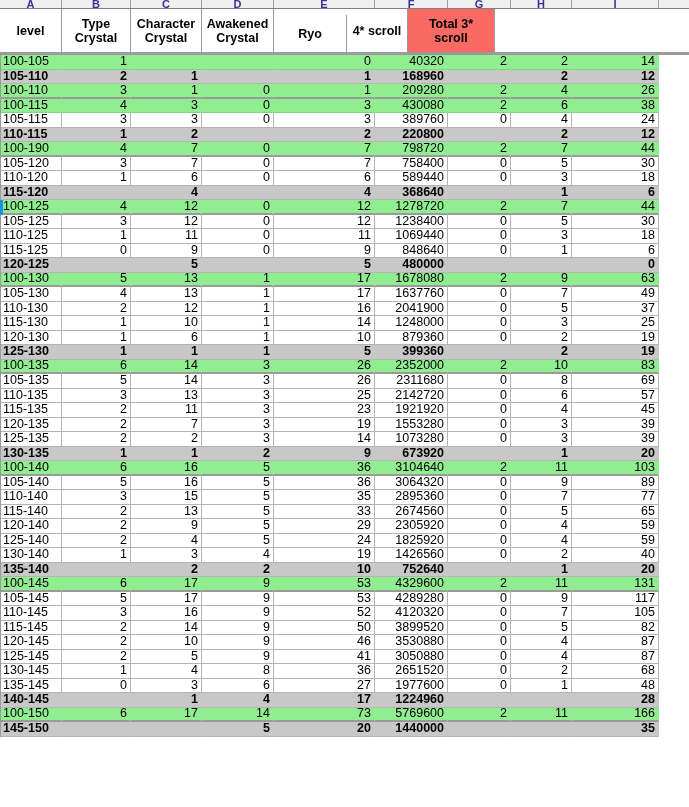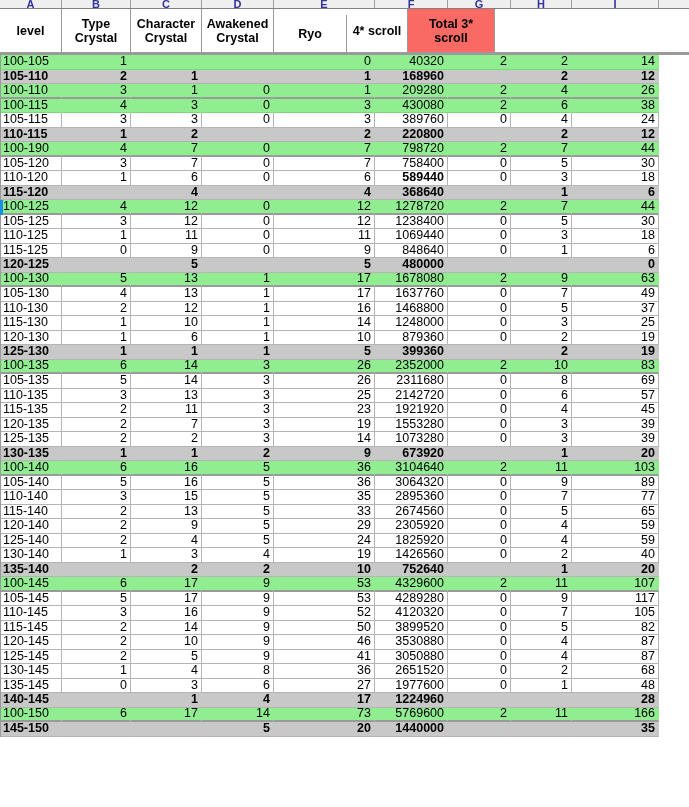--- a/index.html
+++ b/index.html
@@ -241,21 +241,21 @@
         <div class="c num" style="width: 63px; flex: 0 0 63px;">0</div>
         <div class="c num" style="width: 61px; flex: 0 0 61px;">5</div>
         <div class="c num" style="width: 87px; flex: 0 0 87px;">30</div>
       </div>
       <div class="row white">
         <div class="c lvl" style="width: 62px; flex: 0 0 62px;">110-120</div>
         <div class="c num" style="width: 69px; flex: 0 0 69px;">1</div>
         <div class="c num" style="width: 71px; flex: 0 0 71px;">6</div>
         <div class="c num" style="width: 72px; flex: 0 0 72px;">0</div>
         <div class="c num" style="width: 101px; flex: 0 0 101px;">6</div>
-        <div class="c num" style="width: 73px; flex: 0 0 73px; font-weight: bold;">589440</div>
+        <div class="c num" style="width: 73px; flex: 0 0 73px;">589440</div>
         <div class="c num" style="width: 63px; flex: 0 0 63px;">0</div>
         <div class="c num" style="width: 61px; flex: 0 0 61px;">3</div>
         <div class="c num" style="width: 87px; flex: 0 0 87px;">18</div>
       </div>
       <div class="row gray">
         <div class="c lvl" style="width: 62px; flex: 0 0 62px;">115-120</div>
         <div class="c num" style="width: 69px; flex: 0 0 69px;"></div>
         <div class="c num" style="width: 71px; flex: 0 0 71px;">4</div>
         <div class="c num" style="width: 72px; flex: 0 0 72px;"></div>
         <div class="c num" style="width: 101px; flex: 0 0 101px;">4</div>
@@ -341,21 +341,21 @@
         <div class="c num" style="width: 63px; flex: 0 0 63px;">0</div>
         <div class="c num" style="width: 61px; flex: 0 0 61px;">7</div>
         <div class="c num" style="width: 87px; flex: 0 0 87px;">49</div>
       </div>
       <div class="row white">
         <div class="c lvl" style="width: 62px; flex: 0 0 62px;">110-130</div>
         <div class="c num" style="width: 69px; flex: 0 0 69px;">2</div>
         <div class="c num" style="width: 71px; flex: 0 0 71px;">12</div>
         <div class="c num" style="width: 72px; flex: 0 0 72px;">1</div>
         <div class="c num" style="width: 101px; flex: 0 0 101px;">16</div>
-        <div class="c num" style="width: 73px; flex: 0 0 73px;">1468800</div>
+        <div class="c num" style="width: 73px; flex: 0 0 73px;">2041900</div>
         <div class="c num" style="width: 63px; flex: 0 0 63px;">0</div>
         <div class="c num" style="width: 61px; flex: 0 0 61px;">5</div>
         <div class="c num" style="width: 87px; flex: 0 0 87px;">37</div>
       </div>
       <div class="row white">
         <div class="c lvl" style="width: 62px; flex: 0 0 62px;">115-130</div>
         <div class="c num" style="width: 69px; flex: 0 0 69px;">1</div>
         <div class="c num" style="width: 71px; flex: 0 0 71px;">10</div>
         <div class="c num" style="width: 72px; flex: 0 0 72px;">1</div>
         <div class="c num" style="width: 101px; flex: 0 0 101px;">14</div>
@@ -553,21 +553,21 @@
       </div>
       <div class="row green sep">
         <div class="c lvl" style="width: 62px; flex: 0 0 62px;">100-145</div>
         <div class="c num" style="width: 69px; flex: 0 0 69px;">6</div>
         <div class="c num" style="width: 71px; flex: 0 0 71px;">17</div>
         <div class="c num" style="width: 72px; flex: 0 0 72px;">9</div>
         <div class="c num" style="width: 101px; flex: 0 0 101px;">53</div>
         <div class="c num" style="width: 73px; flex: 0 0 73px;">4329600</div>
         <div class="c num" style="width: 63px; flex: 0 0 63px;">2</div>
         <div class="c num" style="width: 61px; flex: 0 0 61px;">11</div>
-        <div class="c num" style="width: 87px; flex: 0 0 87px;">107</div>
+        <div class="c num" style="width: 87px; flex: 0 0 87px;">131</div>
       </div>
       <div class="row white">
         <div class="c lvl" style="width: 62px; flex: 0 0 62px;">105-145</div>
         <div class="c num" style="width: 69px; flex: 0 0 69px;">5</div>
         <div class="c num" style="width: 71px; flex: 0 0 71px;">17</div>
         <div class="c num" style="width: 72px; flex: 0 0 72px;">9</div>
         <div class="c num" style="width: 101px; flex: 0 0 101px;">53</div>
         <div class="c num" style="width: 73px; flex: 0 0 73px;">4289280</div>
         <div class="c num" style="width: 63px; flex: 0 0 63px;">0</div>
         <div class="c num" style="width: 61px; flex: 0 0 61px;">9</div>

